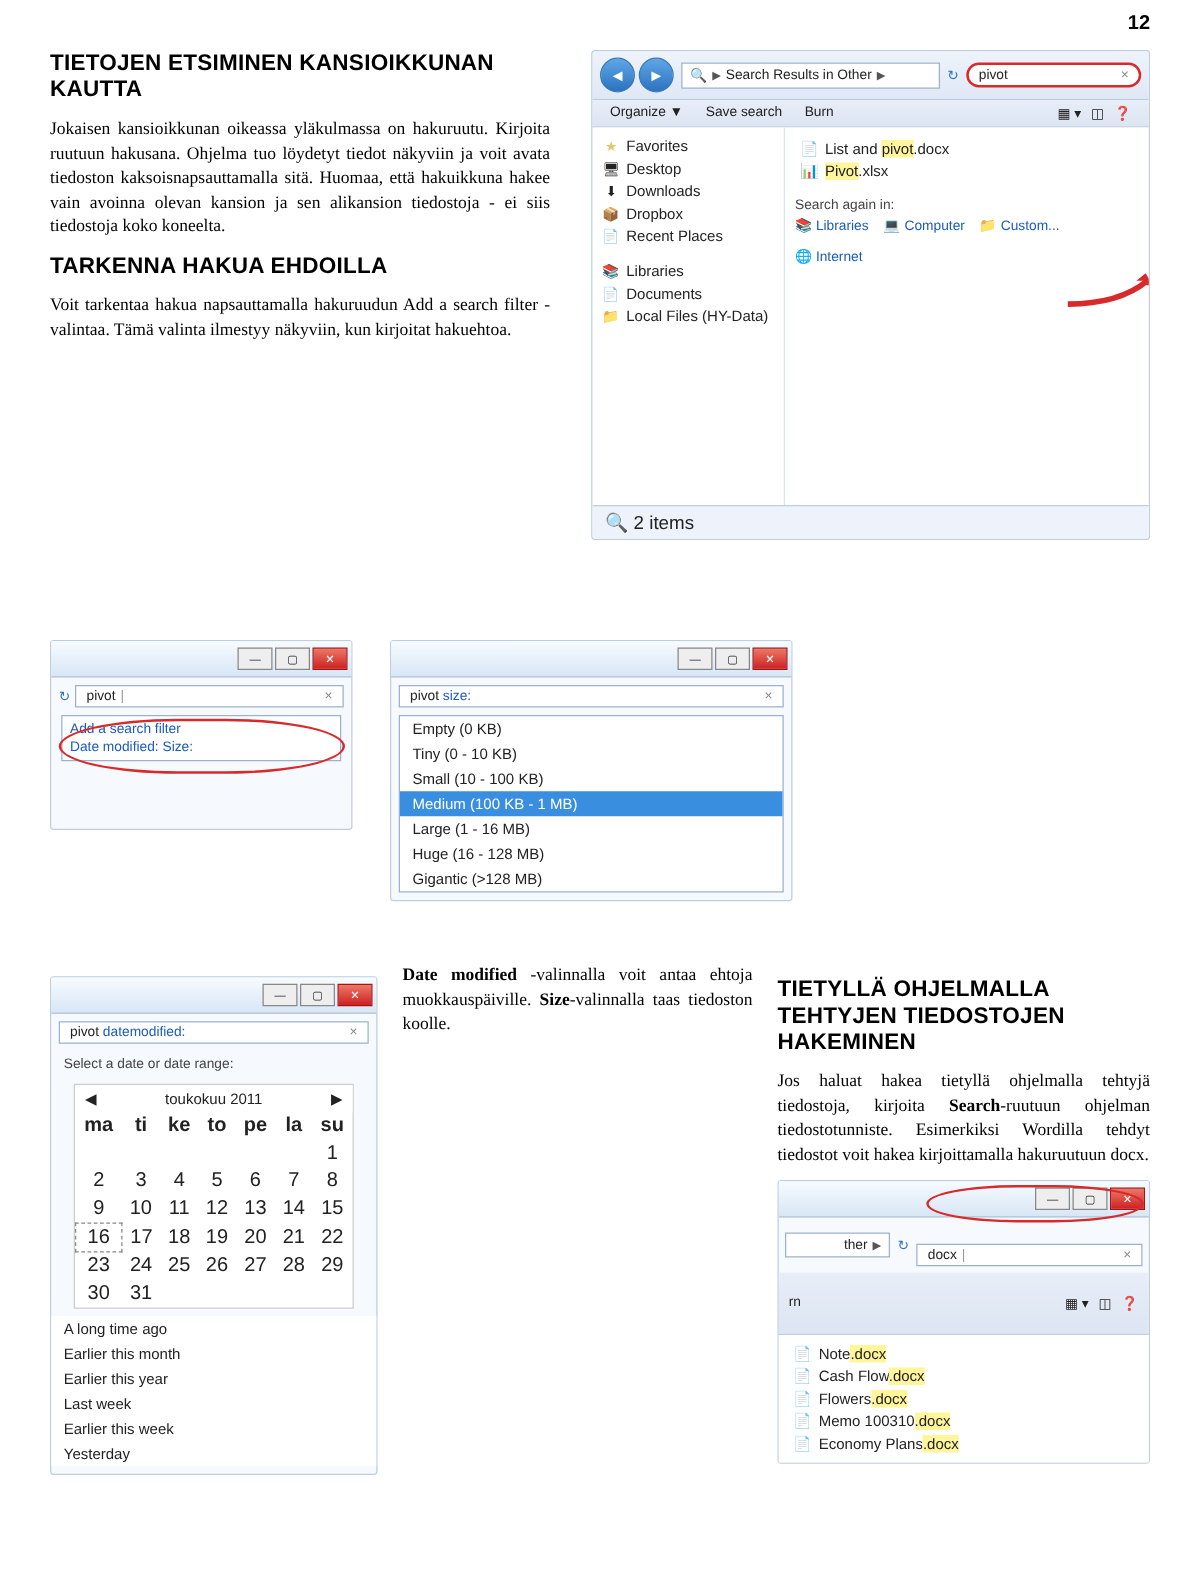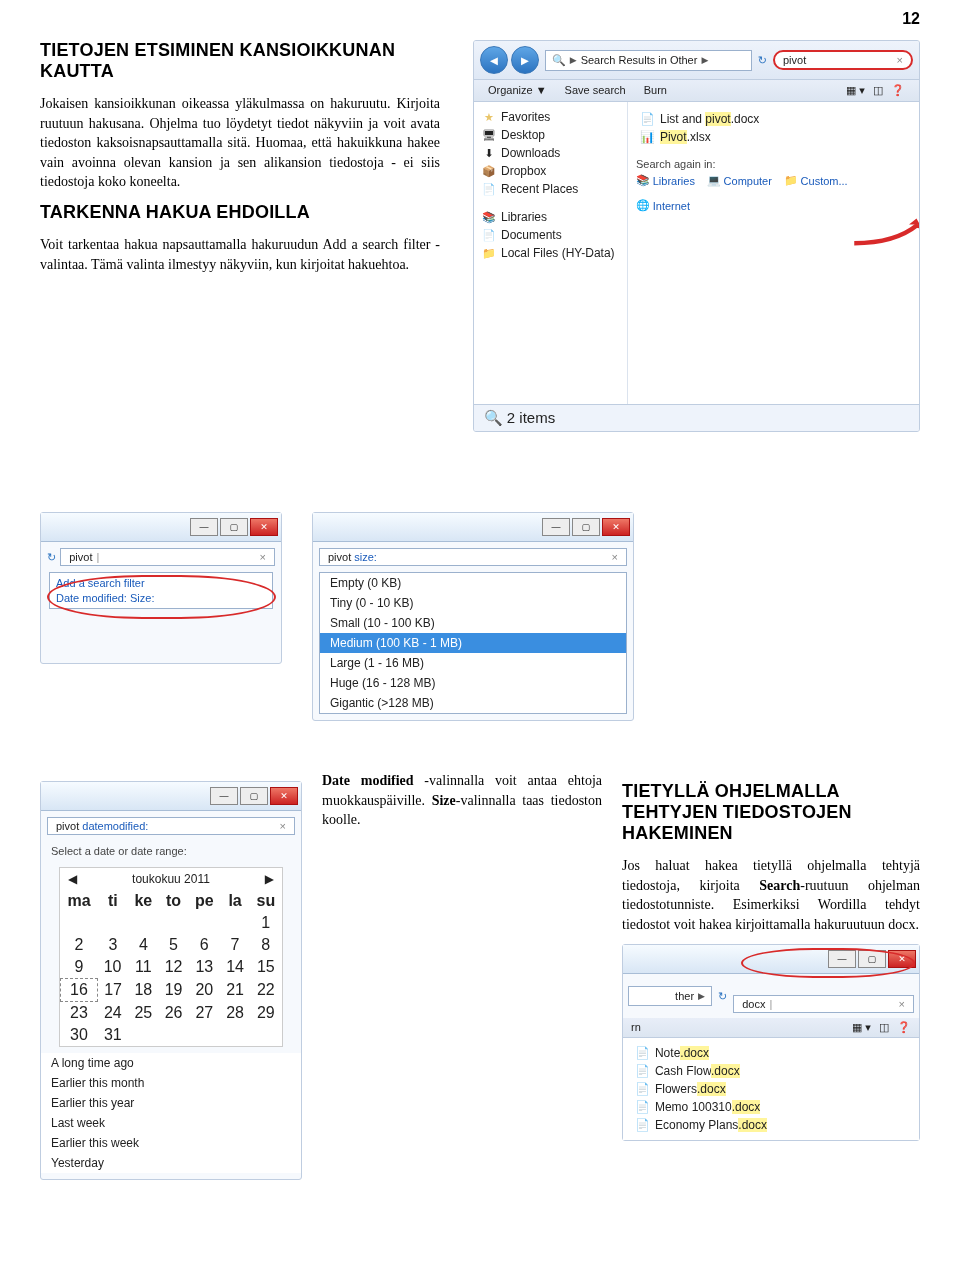--- a/index.html
+++ b/index.html
@@ -493,21 +493,21 @@
               <span class="tri">▶</span>
           </div>
           <span style="color:#2b73c0;">↻</span>
           <div class="searchbox-plain" style="flex:1;position:relative;margin-top:16px;">
             <span>docx</span>
               <span style="color:#999;">|</span>
             <span style="margin-left:auto;color:#888;">×</span>
           </div>
           <div class="red-oval" style="left:118px;top:3px;width:170px;height:26px;"></div>
         </div>
-        <div class="toolbar" style="padding:3px 8px;">
+        <div class="toolbar" style="padding:18px 8px;">
           <span>rn</span>
           <span style="margin-left:auto;display:flex;gap:8px;">
             <span>▦ ▾</span>
             <span>◫</span>
             <span style="color:#2b73c0;">❓</span>
           </span>
         </div>
         <div style="background:#fff;padding:6px 8px;">
           <div class="fileitem">
               <span class="icon-doc">📄</span>

